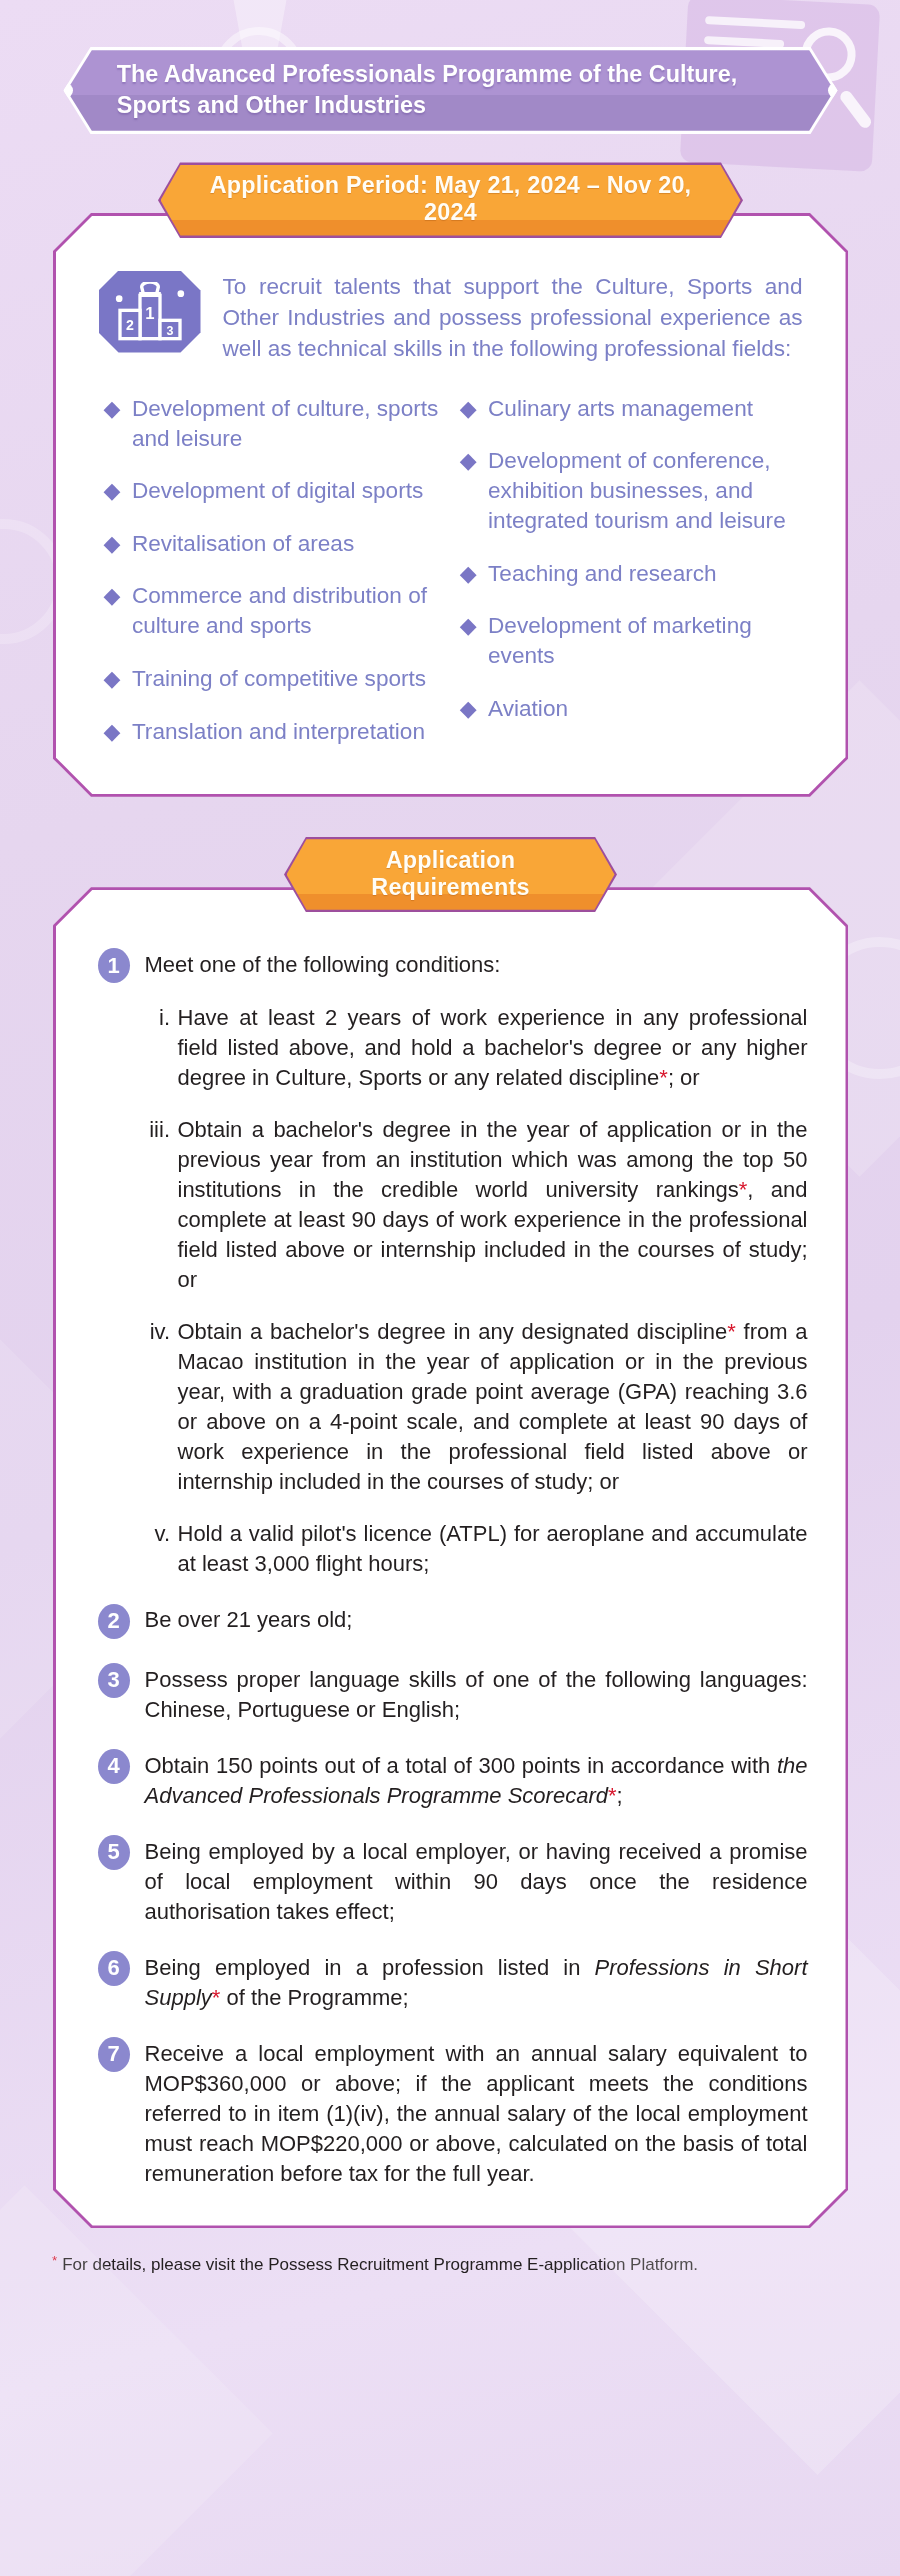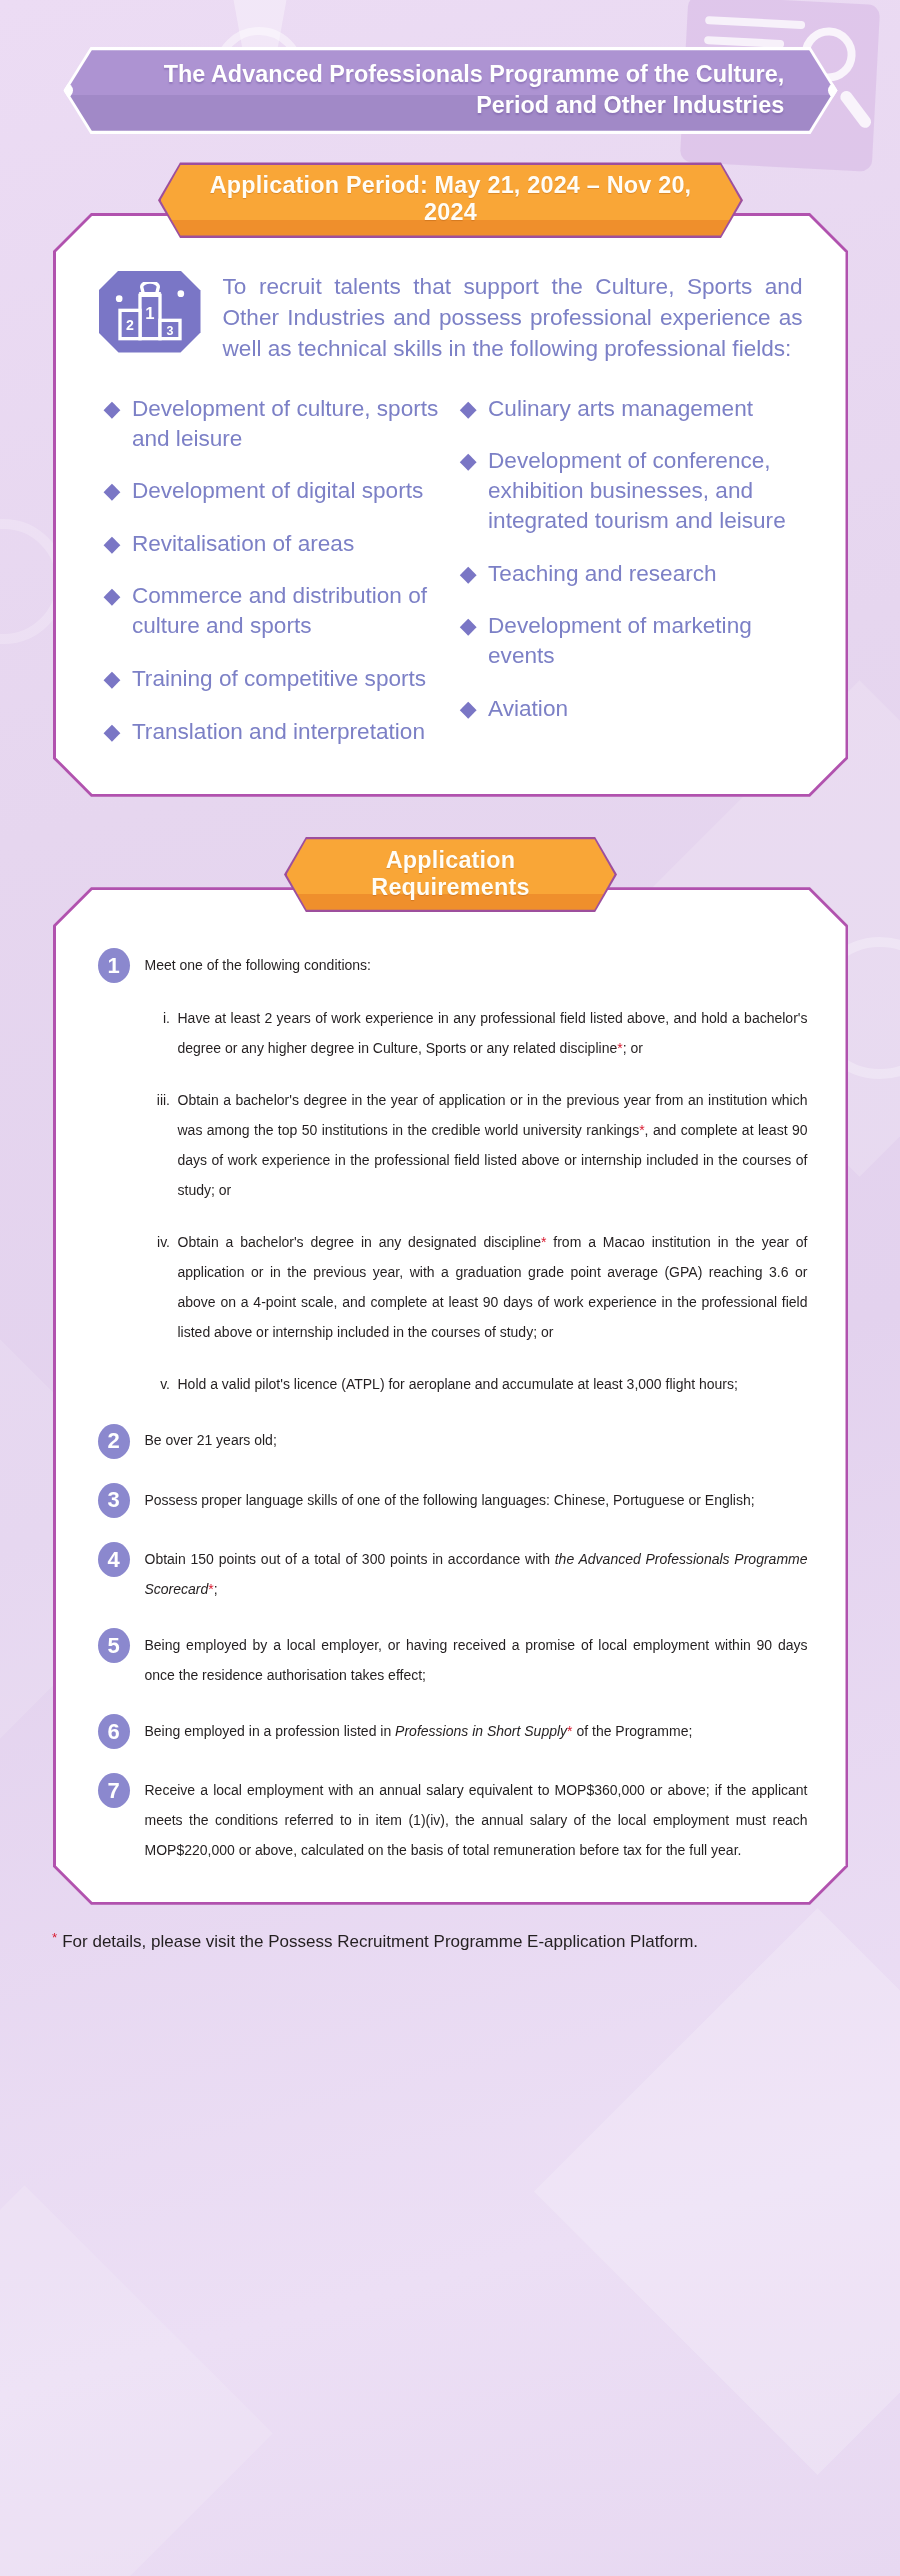--- a/index.html
+++ b/index.html
@@ -33,21 +33,21 @@
     text-shadow:0 2.5px 1.7px rgba(60,55,130,.5); }
   .accent{ position:absolute; background:#6b69b6; }
   .acc-r1{ top:5px; right:-37px; width:22px; height:65px; transform:skewX(-24deg); background:#5f60af; }
   .acc-l1{ bottom:-13.4px; left:-5px; width:22px; height:59px; transform:skewX(-24deg); background:#5f60af; }
   
   .banner-sub-outer{ position:relative; width:774px; background:#ffffff; padding:3.3px;
     clip-path:polygon(0 50%,27px 0,calc(100% - 27px) 0,100% 50%,calc(100% - 27px) 100%,27px 100%); }
   .banner-sub-inner{ background:linear-gradient(#ad93d2 0 55%,#a habit 100%);
     background:linear-gradient(#ad93d2 0 55%,#a189c7 55% 100%);
     clip-path:polygon(0 50%,25px 0,calc(100% - 25px) 0,100% 50%,calc(100% - 25px) 100%,25px 100%);
-    padding:8.4px 50px 10px; text-align:right; }
+    padding:8.4px 50px 10px; text-align:left; }
   .banner-sub-inner .t{ color:#ffffff; font-weight:bold; font-size:23.4px; line-height:31px; text-shadow:0 1.7px 1.7px rgba(110,85,160,.45); }
   .tipdot{ position:absolute; top:50%; width:15px; height:15px; margin-top:-7.5px; border-radius:50%; background:#ffffff; }
   .tipdot.l{ left:-5.9px; } .tipdot.r{ right:-5.9px; }
   
   .ribbon-outer{ position:relative; background:#9d4f9d; padding:2.5px;
     clip-path:polygon(0 50%,22px 0,calc(100% - 22px) 0,100% 50%,calc(100% - 22px) 100%,22px 100%); z-index:3; }
   .ribbon-inner{ background:linear-gradient(#f9a637 0 78%,#ef8f2c 78% 100%);
     clip-path:polygon(0 50%,20px 0,calc(100% - 20px) 0,100% 50%,calc(100% - 20px) 100%,20px 100%);
     padding:7.5px 37px 9.2px; text-align:center; }
   .ribbon-inner .t{ color:#fffdf6; font-weight:bold; font-size:23.4px; letter-spacing:0.2px; text-shadow:0 0.8px 0.8px rgba(170,90,20,.4); }
@@ -66,21 +66,21 @@
   .fields{ display:flex; gap:20px; margin-top:30px; padding:0 6.7px 0 5px; }
   .fcol{ flex:1; }
   .field-item{ display:flex; gap:10px; margin-bottom:22.6px; color:#7c80c6; font-size:22.6px; line-height:30px; }
   .field-item .dia{ flex:0 0 18.4px; color:#7a76c5; font-size:22px; line-height:30px; }
   
   .card2 .card-inner{ padding:60px 38px 37px 42px; }
   .req-item{ display:flex; gap:15px; margin-bottom:26px; }
   .req-item:last-child{ margin-bottom:0; }
   .badge{ flex:0 0 32px; height:35px; border-radius:50%; background:#8b88ce; color:#ffffff;
     font-weight:bold; font-size:22px; display:flex; align-items:center; justify-content:center; margin-top:-1.7px; }
-  .req-body{ flex:1; color:#231f20; font-size:14px; line-height:30px; }
+  .req-body{ flex:1; color:#231f20; font-size:22px; line-height:30px; }
   .req-body p.main{ text-align:justify; }
   .subs{ margin-top:23.4px; }
   .sub-item{ display:flex; margin-bottom:22px; }
   .sub-item:last-child{ margin-bottom:0; }
   .sub-label{ flex:0 0 33px; text-align:right; padding-right:7.5px; }
   .sub-text{ flex:1; text-align:justify; }
   .em{ font-style:italic; }
   .red{ color:#d8182e; }
   
   .footnote{ margin:25px 0 0 52px; font-size:17px; color:#231f20; }
@@ -109,21 +109,21 @@
   <div class="wm wm-diamond" style="top:753px;right:-134px;width:351px;height:351px;"></div>
   <div class="wm wm-diamond" style="top:1991px;right:-117px;width:401px;height:401px;background:rgba(255,255,255,.2);"></div>
   <div class="wm wm-diamond" style="top:2258px;left:-151px;width:351px;height:351px;background:rgba(255,255,255,.14);"></div>
   <div class="wm wm-diamond" style="top:1380px;left:-184px;width:318px;height:318px;background:rgba(255,255,255,.12);"></div>
 
 
   <div class="banner-wrap" style="margin-top:47px;">
     <div class="banner-sub-outer">
       <div class="banner-sub-inner">
         <div class="t">The Advanced Professionals Programme of the Culture,</div>
-        <div class="t">Period and Other Industries</div>
+        <div class="t">Sports and Other Industries</div>
       </div>
       <div class="tipdot l"></div>
       <div class="tipdot r"></div>
     </div>
   </div>
 
   <div class="banner-wrap" style="margin-top:28.4px; margin-bottom:-25px;">
     <div class="ribbon-outer" style="width:585px;">
       <div class="ribbon-inner">
         <span class="t">Application Period: May 21, 2024 – Nov 20, 2024</span>

